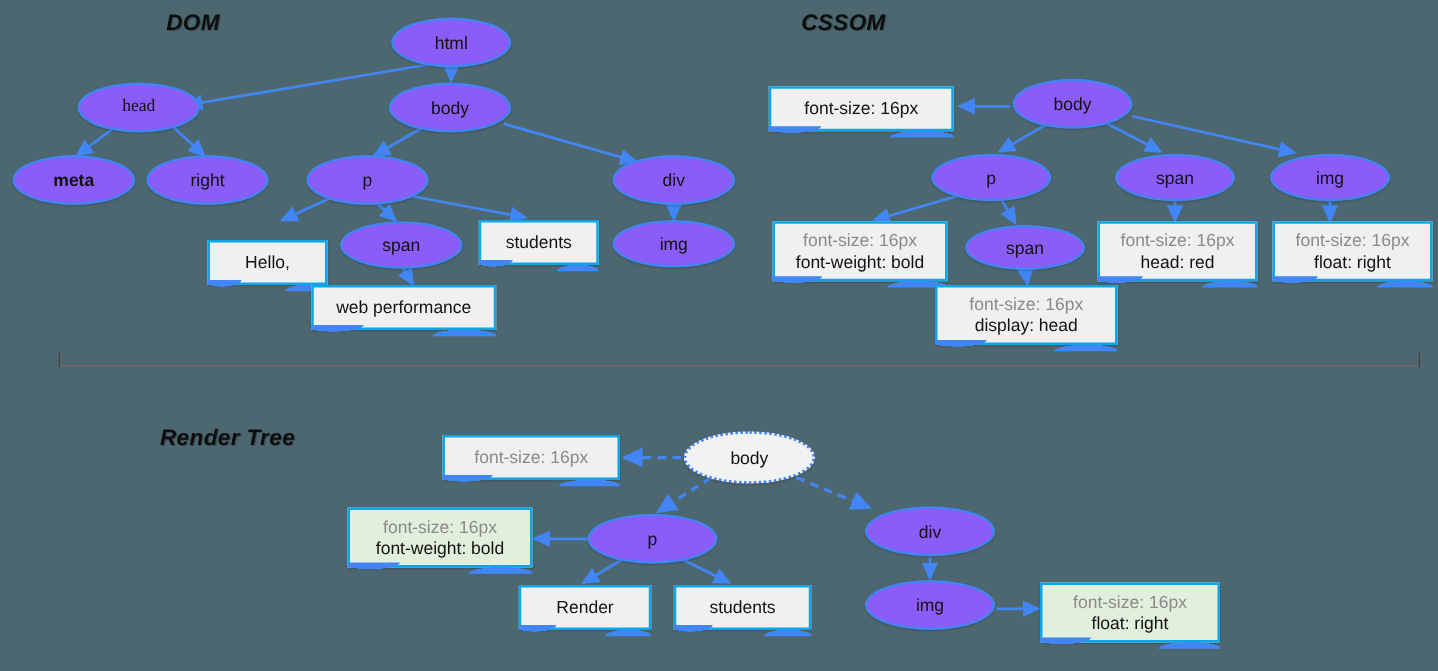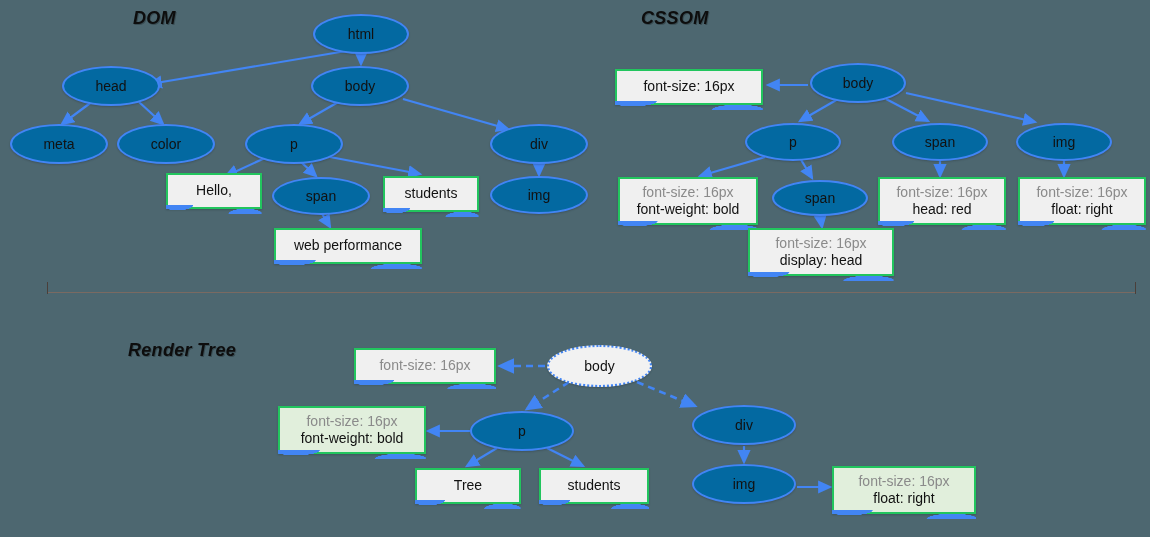--- a/index.html
+++ b/index.html
@@ -37,34 +37,34 @@
     position: absolute;
     box-sizing: border-box;
     display: flex;
     align-items: center;
     justify-content: center;
     text-align: center;
   }
   
   .ellipse {
     border-radius: 50%;
-    background: #0369a1;
+    background: #8b5cf6;
     border: 2px solid #4285f4;
     color: #111111;
     font-size: 14px;
     box-shadow: 0 1px 2px rgba(0,0,0,0.18);
   }
   .ellipse.ghost {
     background: #f2f2f2;
     border: 2px dotted #4285f4;
   }
   
   .box {
     background: #f0f0f0;
-    border: 2px solid #22c55e;
+    border: 2px solid #0ea5e9;
     color: #111111;
     font-size: 14px;
     flex-direction: column;
     line-height: 1.22;
     padding: 16px 6px;
     box-shadow: 0 1px 2px rgba(0,0,0,0.18);
   }
   .box.green { background: #e1efdc; }
   .box .inherited { color: #8a8a8a; }
   .box .own { color: #111111; }
@@ -140,51 +140,51 @@
   </svg>
 
   <div class="section-title" style="left:133px; top:8px;">DOM</div>
   <div class="section-title" style="left:641px; top:8px;">CSSOM</div>
   <div class="section-title" style="left:128px; top:340px;text-align:right;">Render Tree</div>
 
   <div id="node-layer">
       <div class="node ellipse" style="left: 313px; top: 14px; width: 96px; height: 40px;">
         <span>html</span>
       </div>
-      <div class="node ellipse" style="left: 62px; top: 66px; width: 98px; height: 40px;">
+      <div class="node ellipse" style="left: 62px; top: 66px; width: 98px; height: 40px; font-family: Liberation Serif, serif;">
         <span>head</span>
       </div>
       <div class="node ellipse" style="left: 311px; top: 66px; width: 98px; height: 40px;">
         <span>body</span>
       </div>
-      <div class="node ellipse" style="left: 10px; top: 124px; width: 98px; height: 40px;">
+      <div class="node ellipse" style="left: 10px; top: 124px; width: 98px; height: 40px; font-weight: bold;">
         <span>meta</span>
       </div>
       <div class="node ellipse" style="left: 117px; top: 124px; width: 98px; height: 40px;">
-        <span>color</span>
+        <span>right</span>
       </div>
       <div class="node ellipse" style="left: 245px; top: 124px; width: 98px; height: 40px;">
         <span>p</span>
       </div>
       <div class="node ellipse" style="left: 490px; top: 124px; width: 98px; height: 40px;">
         <span>div</span>
       </div>
-      <div class="node box" style="left: 166px; top: 173px; width: 96px; height: 34px;">
+      <div class="node box" style="left: 166px; top: 192px; width: 96px; height: 34px;">
         <div class="line own">Hello,</div>
       </div>
       <div class="node ellipse" style="left: 272px; top: 177px; width: 98px; height: 38px;">
         <span>span</span>
       </div>
       <div class="node box" style="left: 383px; top: 176px; width: 96px; height: 34px;">
         <div class="line own">students</div>
       </div>
       <div class="node ellipse" style="left: 490px; top: 176px; width: 98px; height: 38px;">
         <span>img</span>
       </div>
-      <div class="node box" style="left: 249px; top: 228px; width: 148px; height: 34px; margin-left: 25px;">
+      <div class="node box" style="left: 249px; top: 228px; width: 148px; height: 34px;">
         <div class="line own">web performance</div>
       </div>
       <div class="node ellipse" style="left: 810px; top: 63px; width: 96px; height: 40px;">
         <span>body</span>
       </div>
       <div class="node box" style="left: 615px; top: 69px; width: 148px; height: 32px;">
         <div class="line own">font-size: 16px</div>
       </div>
       <div class="node ellipse" style="left: 745px; top: 123px; width: 96px; height: 38px;">
         <span>p</span>
@@ -224,21 +224,21 @@
         <span>p</span>
       </div>
       <div class="node ellipse" style="left: 692px; top: 405px; width: 104px; height: 40px;">
         <span>div</span>
       </div>
       <div class="node box green" style="left: 278px; top: 406px; width: 148px; height: 48px;">
         <div class="line inherited">font-size: 16px</div>
         <div class="line own">font-weight: bold</div>
       </div>
       <div class="node box" style="left: 415px; top: 468px; width: 106px; height: 36px;">
-        <div class="line own">Tree</div>
+        <div class="line own">Render</div>
       </div>
       <div class="node box" style="left: 539px; top: 468px; width: 110px; height: 36px;">
         <div class="line own">students</div>
       </div>
       <div class="node ellipse" style="left: 692px; top: 464px; width: 104px; height: 40px;">
         <span>img</span>
       </div>
       <div class="node box green" style="left: 832px; top: 466px; width: 144px; height: 48px;">
         <div class="line inherited">font-size: 16px</div>
         <div class="line own">float: right</div>

